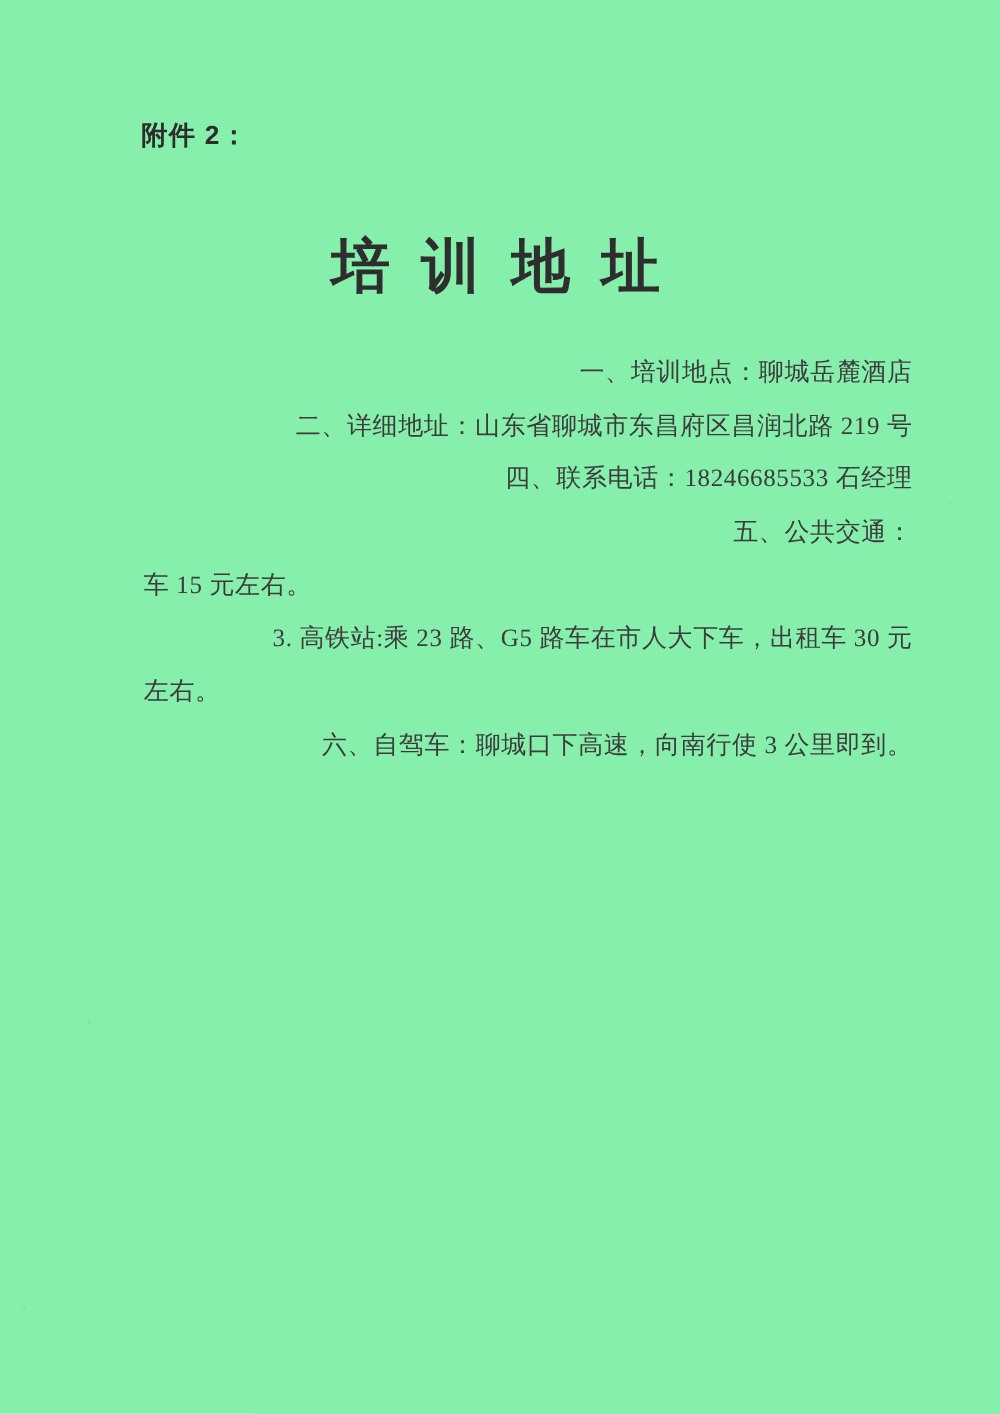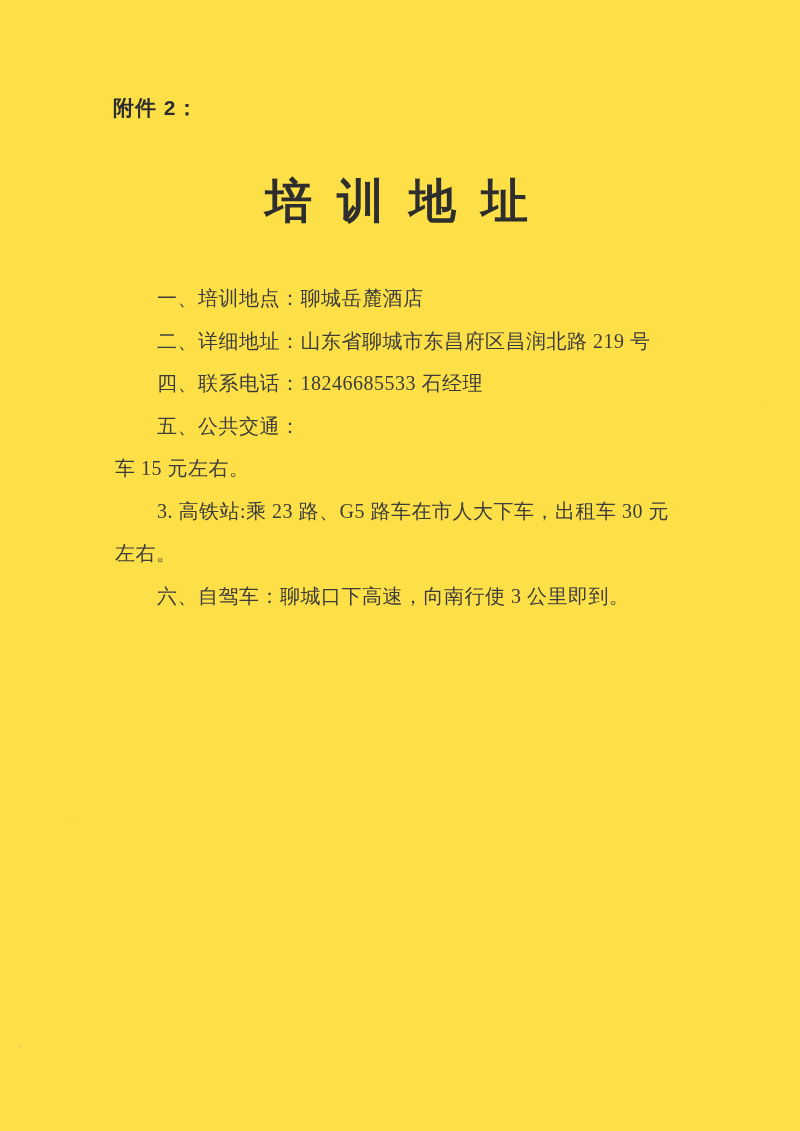--- a/index.html
+++ b/index.html
@@ -5,42 +5,42 @@
   html, body {
     margin: 0;
     padding: 0;
     background: #e8e8e8;
   }
   .page {
     position: relative;
     width: 800px;
     height: 1131px;
     margin: 0 auto;
-    background: #fde047;
+    background: #86efac;
     overflow: hidden;
     font-family: "Liberation Serif", "DejaVu Serif", serif;
     color: #3c3c3c;
   }
   .attachment-label {
     position: absolute;
     left: 113px;
     top: 94px;
     font-family: "Liberation Sans", "DejaVu Sans", sans-serif;
     font-size: 21px;
     font-weight: 700;
     color: #2d2d2d;
     letter-spacing: 1px;
     white-space: nowrap;
   }
   .doc-title {
     position: absolute;
     left: 0;
     right: 0;
     top: 174px;
-    margin: 0;
+    margin: 12px;
     text-align: center;
     font-family: "Liberation Sans", "DejaVu Sans", sans-serif;
     font-size: 47px;
     line-height: 54px;
     font-weight: 600;
     color: #2e2e2e;
     letter-spacing: 25px;
     padding-left: 18px;
     white-space: nowrap;
   }
@@ -52,20 +52,21 @@
   }
   .line {
     height: 42.5px;
     line-height: 42.5px;
     font-size: 20px;
     letter-spacing: 0.5px;
     white-space: nowrap;
   }
   .line.indent {
     padding-left: 42px;
+    text-align: right;
   }
   
   .speck {
     position: absolute;
     background: rgba(140, 140, 140, 0.18);
     border-radius: 50%;
   }
   .speck.s1 { left: 70px;  top: 817px;  width: 3px; height: 2px; transform: rotate(-35deg); }
   .speck.s2 { left: 18px;  top: 1046px; width: 3px; height: 2px; }
   .speck.s3 { left: 760px; top: 402px;  width: 2px; height: 2px; }

